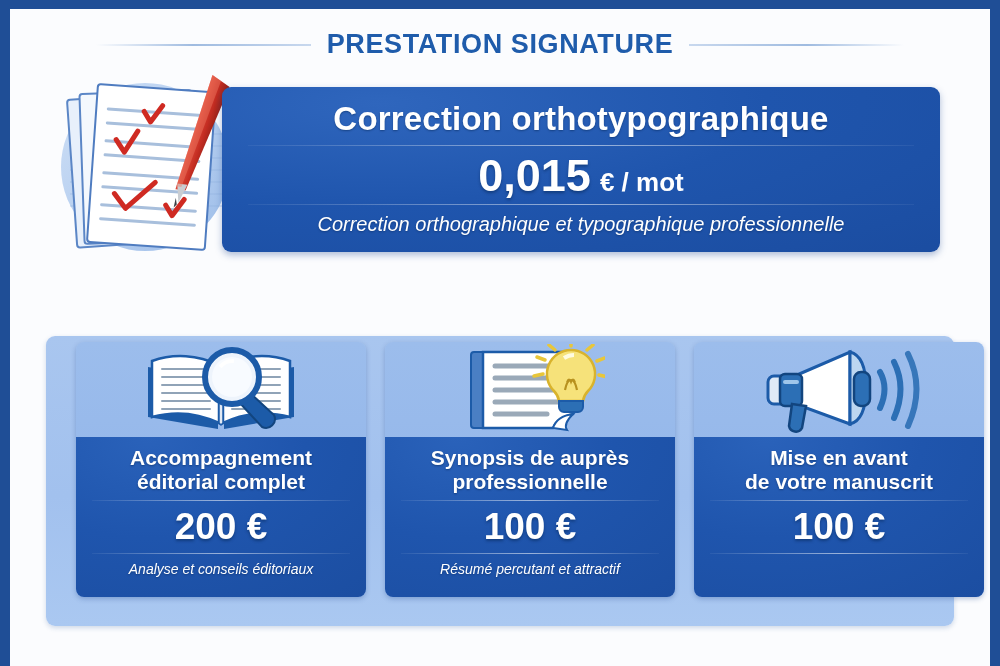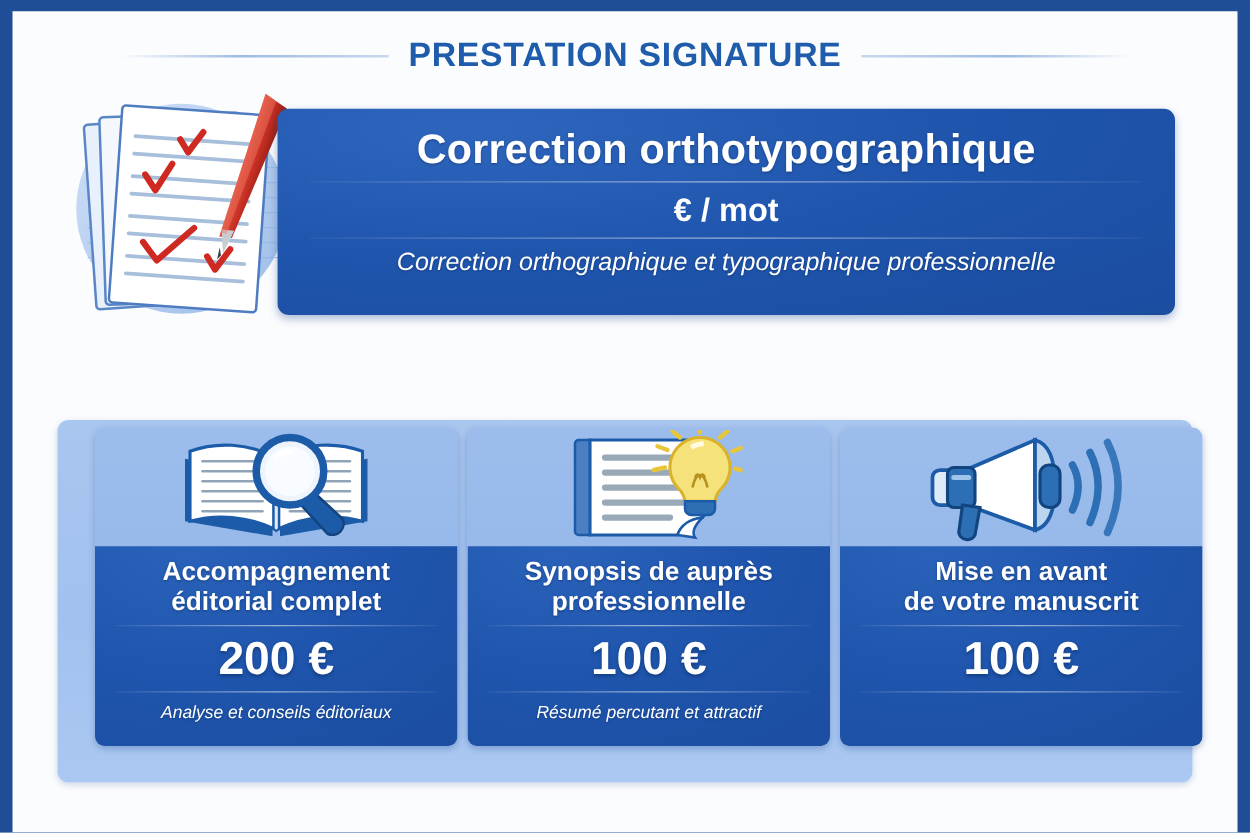--- a/index.html
+++ b/index.html
@@ -97,21 +97,21 @@
 
   
   #options-panel{
     position:absolute;left:36px;top:327px;width:908px;height:290px;
     border-radius:9px;
     background:linear-gradient(180deg,#a9c6ef 0%,#a2c1ee 55%,#aac8f1 100%);
     box-shadow:0 2px 5px rgba(50,90,150,.22);
   }
   #cards{
     position:absolute;left:30px;top:6px;
-    display:flex;gap:8px;
+    display:flex;gap:19px;
   }
   .opt-card{
     width:290px;height:255px;border-radius:8px;overflow:hidden;
     background:linear-gradient(180deg,#9cbdec 0%,#8fb3e9 100%);
     box-shadow:0 2px 5px rgba(30,70,140,.30);
     display:flex;flex-direction:column;
     box-sizing:border-box;
   }
   .opt-art{
     height:95px;flex:0 0 95px;position:relative;
@@ -201,20 +201,21 @@
           <path d="M150 136 l3 6 l-2 4 z" fill="#3a3f45"></path>
           <path d="M147 8 l10 3 l-5 113 l-5 1 z" fill="#f07a63" opacity=".45"></path>
         </g>
       </svg>
     </div>
 
     <div id="hero-card">
       <div id="hero-title">Correction orthotypographique</div>
       <div class="card-rule" id="hero-rule-1"></div>
       <div id="hero-price-row">
+        <span id="hero-price">0,015</span>
         <span id="hero-unit">€ / mot</span>
       </div>
       <div class="card-rule"></div>
       <div id="hero-sub">Correction orthographique et typographique professionnelle</div>
     </div>
 
 
     <div id="options-panel">
       <div id="cards">
 

